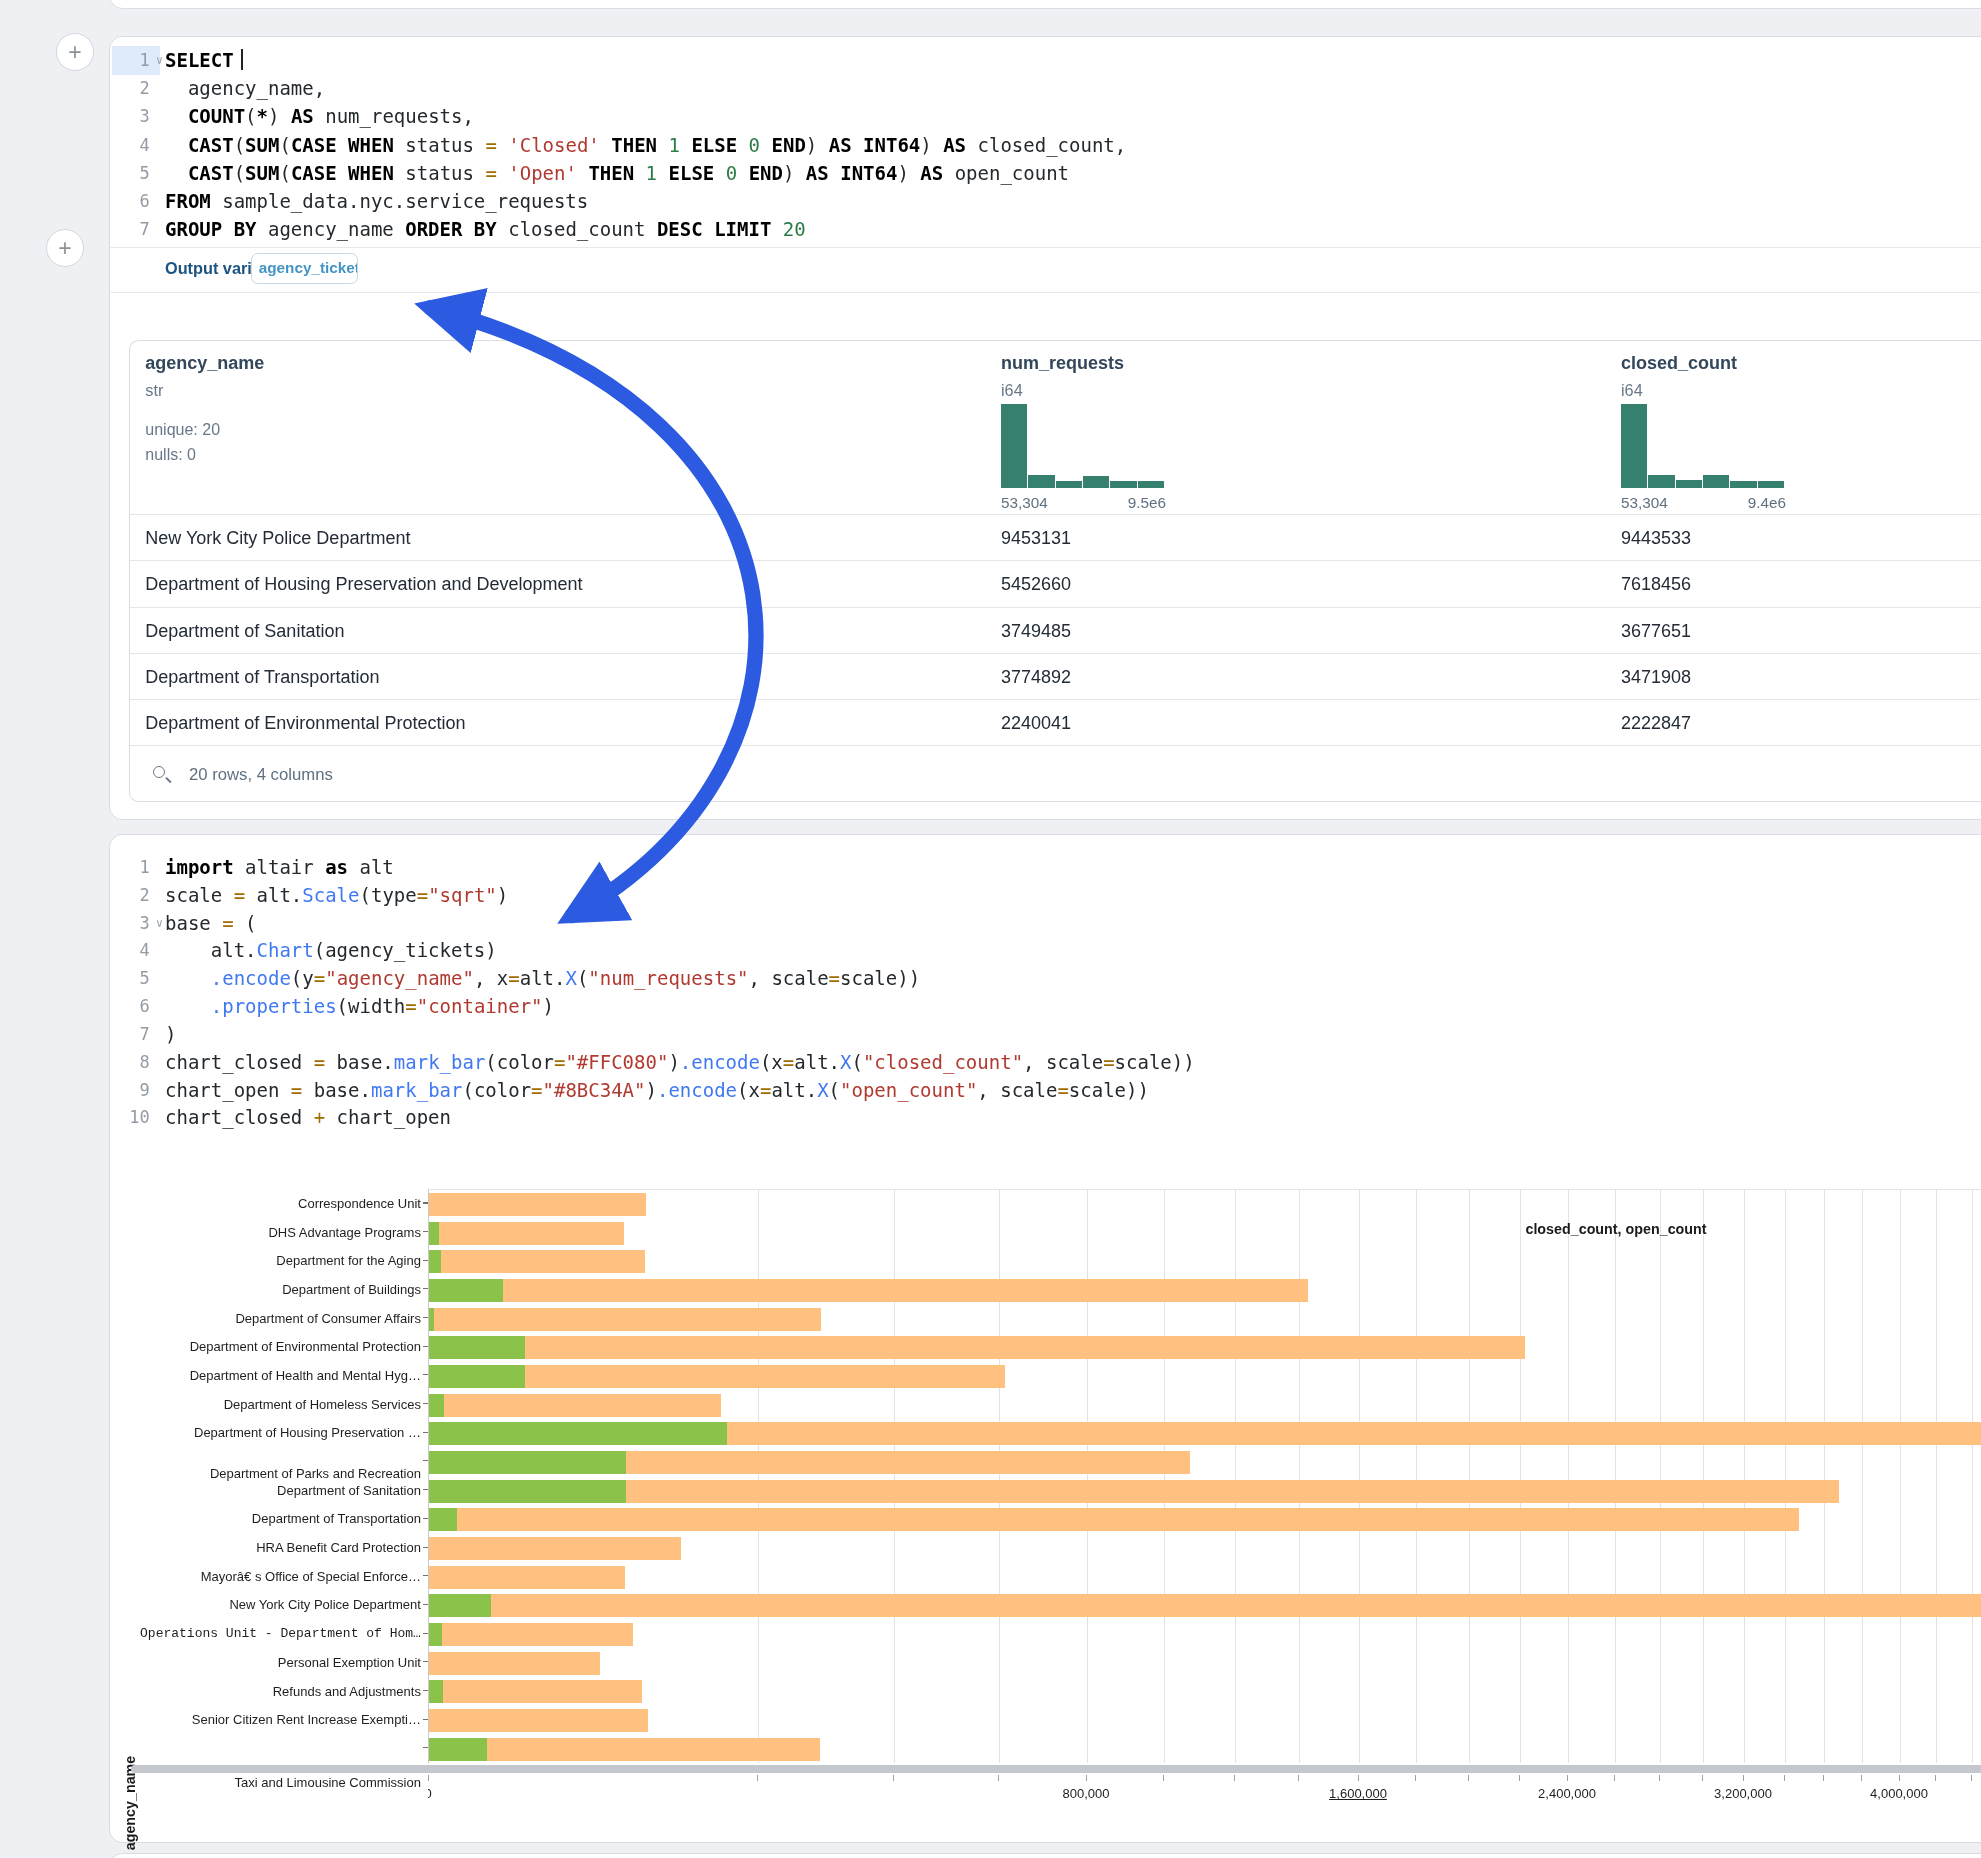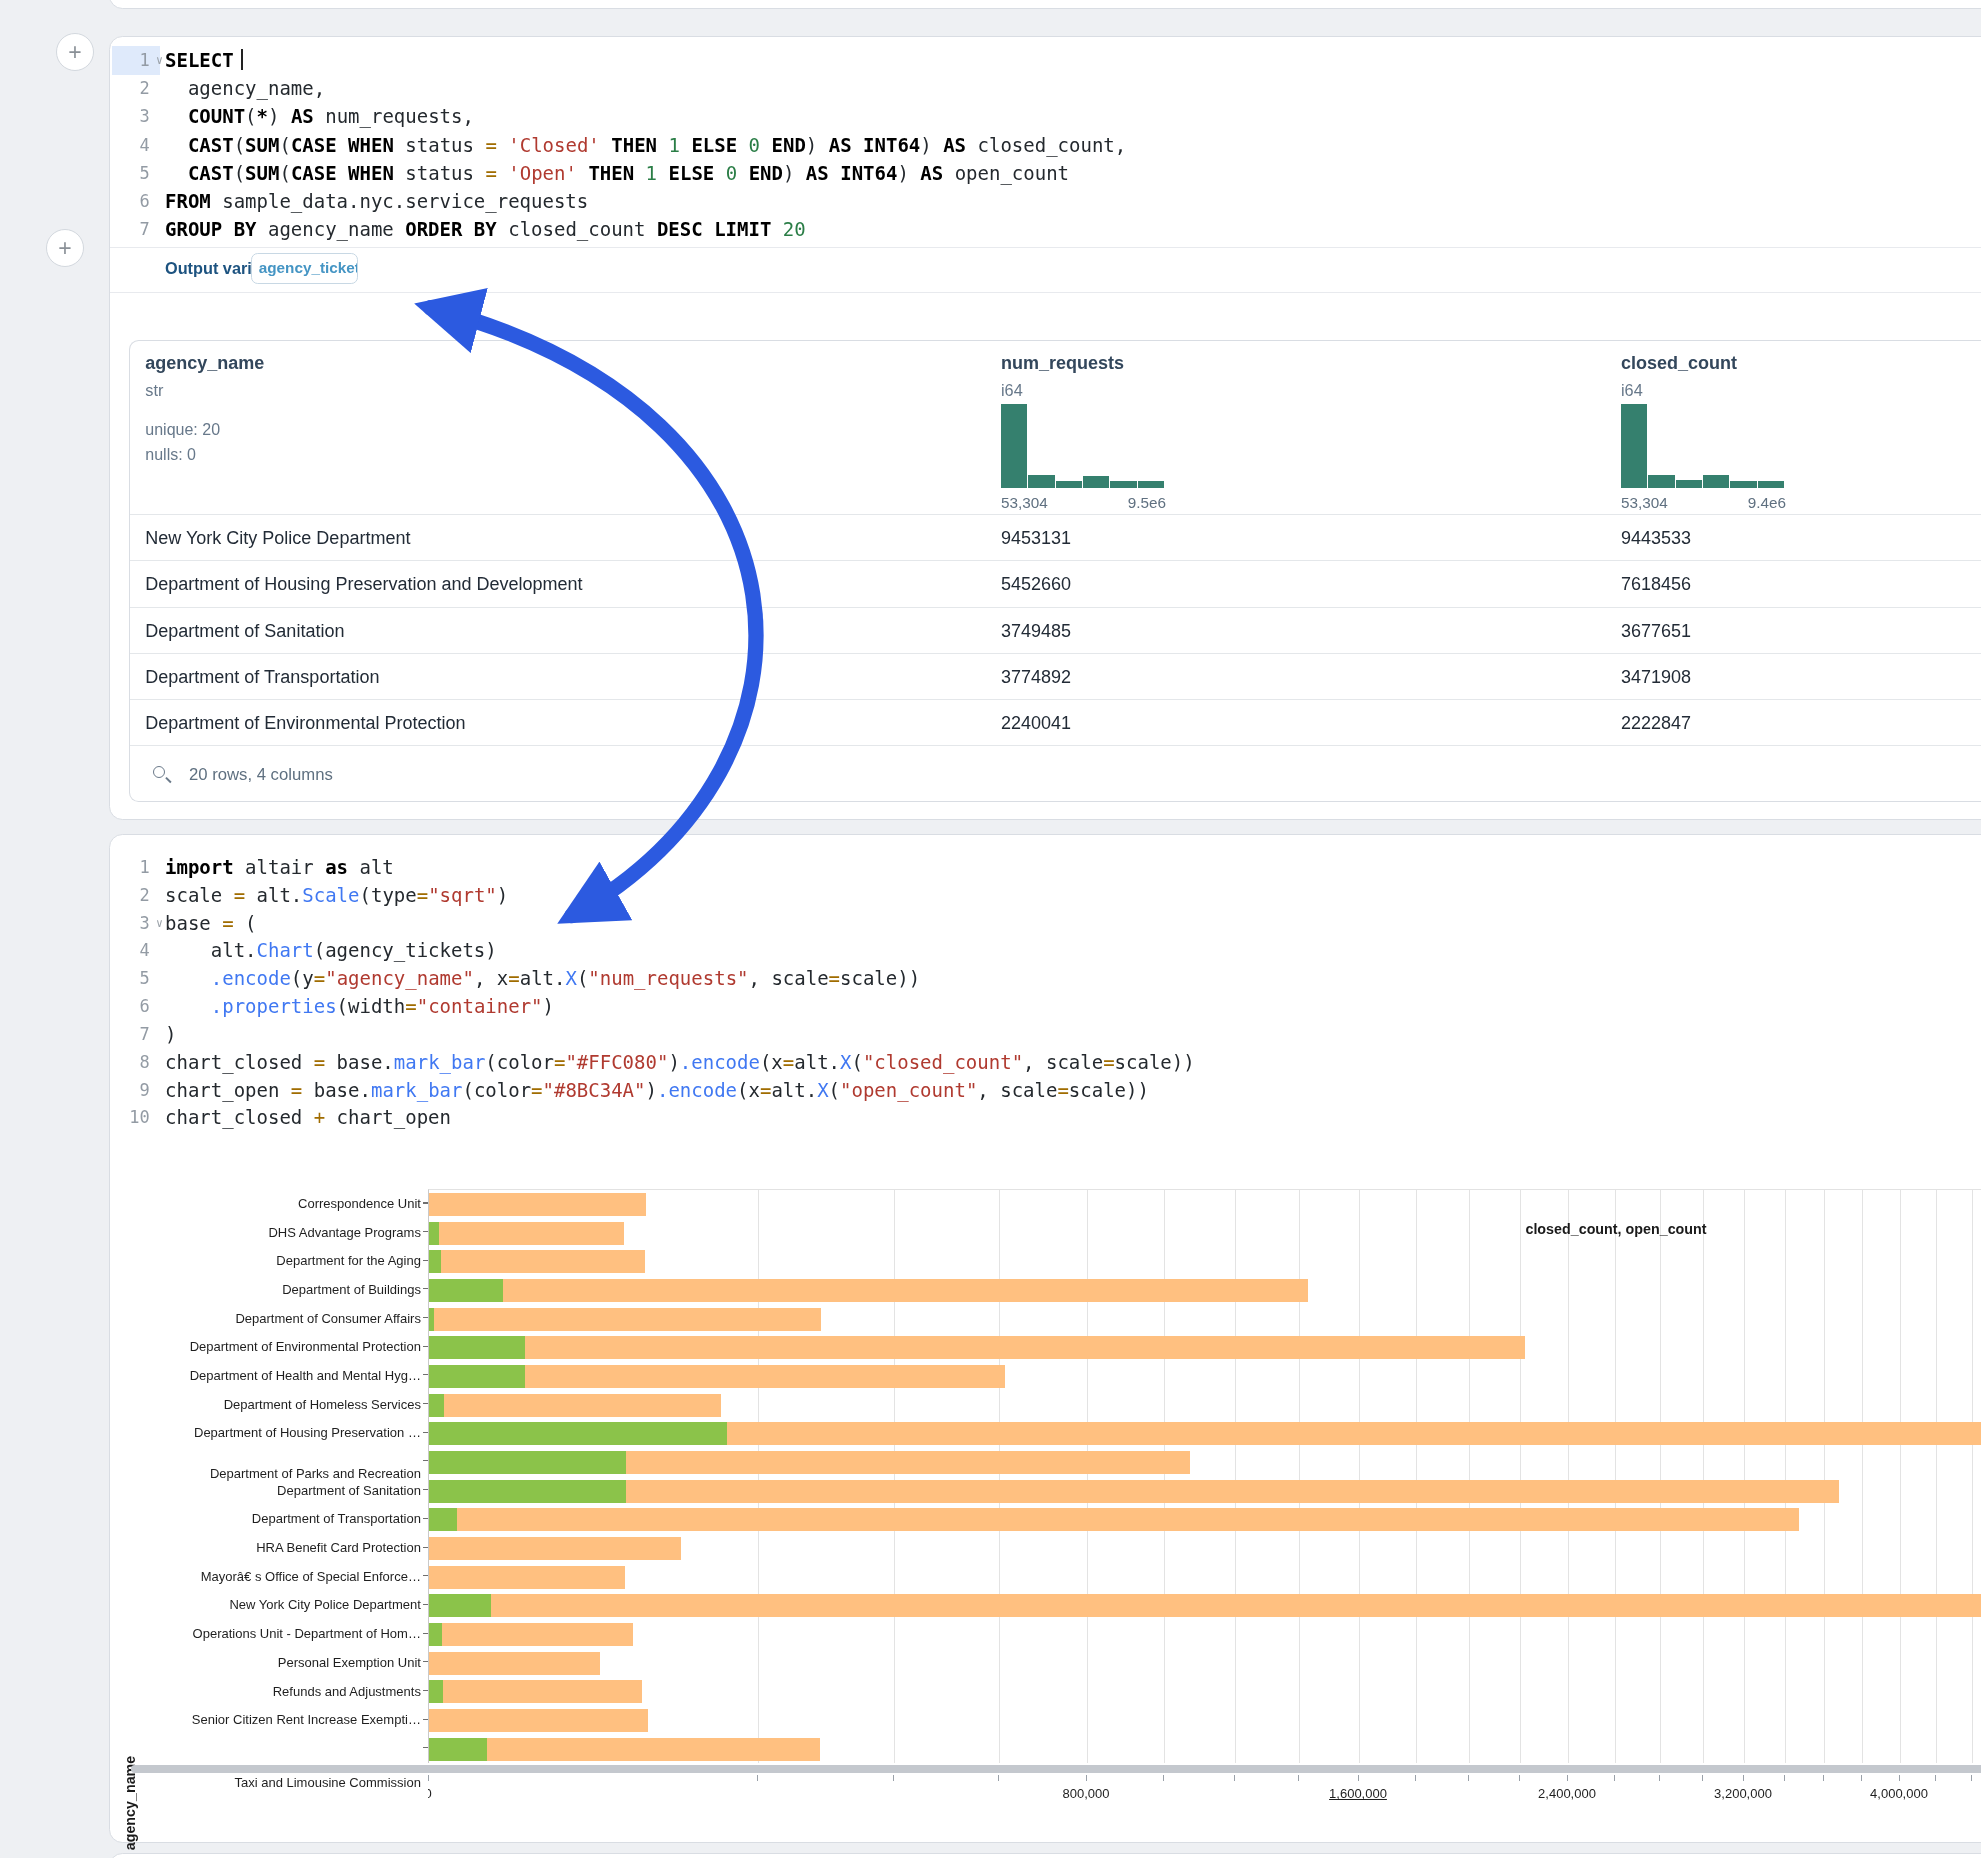--- a/index.html
+++ b/index.html
@@ -188,21 +188,21 @@
         <div class="y-label" style="top: 287px;">Department of Sanitation</div>
         <div class="y-tick" style="left: 310px; top: 300px;"></div>
         <div class="y-label" style="top: 315px;">Department of Transportation</div>
         <div class="y-tick" style="left: 310px; top: 329px;"></div>
         <div class="y-label" style="top: 344px;">HRA Benefit Card Protection</div>
         <div class="y-tick" style="left: 310px; top: 358px;"></div>
         <div class="y-label" style="top: 373px;">Mayorâ€ s Office of Special Enforce…</div>
         <div class="y-tick" style="left: 310px; top: 386px;"></div>
         <div class="y-label" style="top: 401px;">New York City Police Department</div>
         <div class="y-tick" style="left: 310px; top: 415px;"></div>
-        <div class="y-label" style="top: 430px;">Operations Unit - Department of Hom…</div>
+        <div class="y-label" style="top: 430px; font-family: Liberation Mono, monospace;">Operations Unit - Department of Hom…</div>
         <div class="y-tick" style="left: 310px; top: 444px;"></div>
         <div class="y-label" style="top: 459px;">Personal Exemption Unit</div>
         <div class="y-tick" style="left: 310px; top: 472px;"></div>
         <div class="y-label" style="top: 488px;">Refunds and Adjustments</div>
         <div class="y-tick" style="left: 310px; top: 501px;"></div>
         <div class="y-label" style="top: 516px;">Senior Citizen Rent Increase Exempti…</div>
         <div class="y-tick" style="left: 310px; top: 530px;"></div>
         <div class="y-label" style="top: 545px; margin-top: 34px;">Taxi and Limousine Commission</div>
         <div class="y-tick" style="left: 310px; top: 558px;"></div>
       </div>

